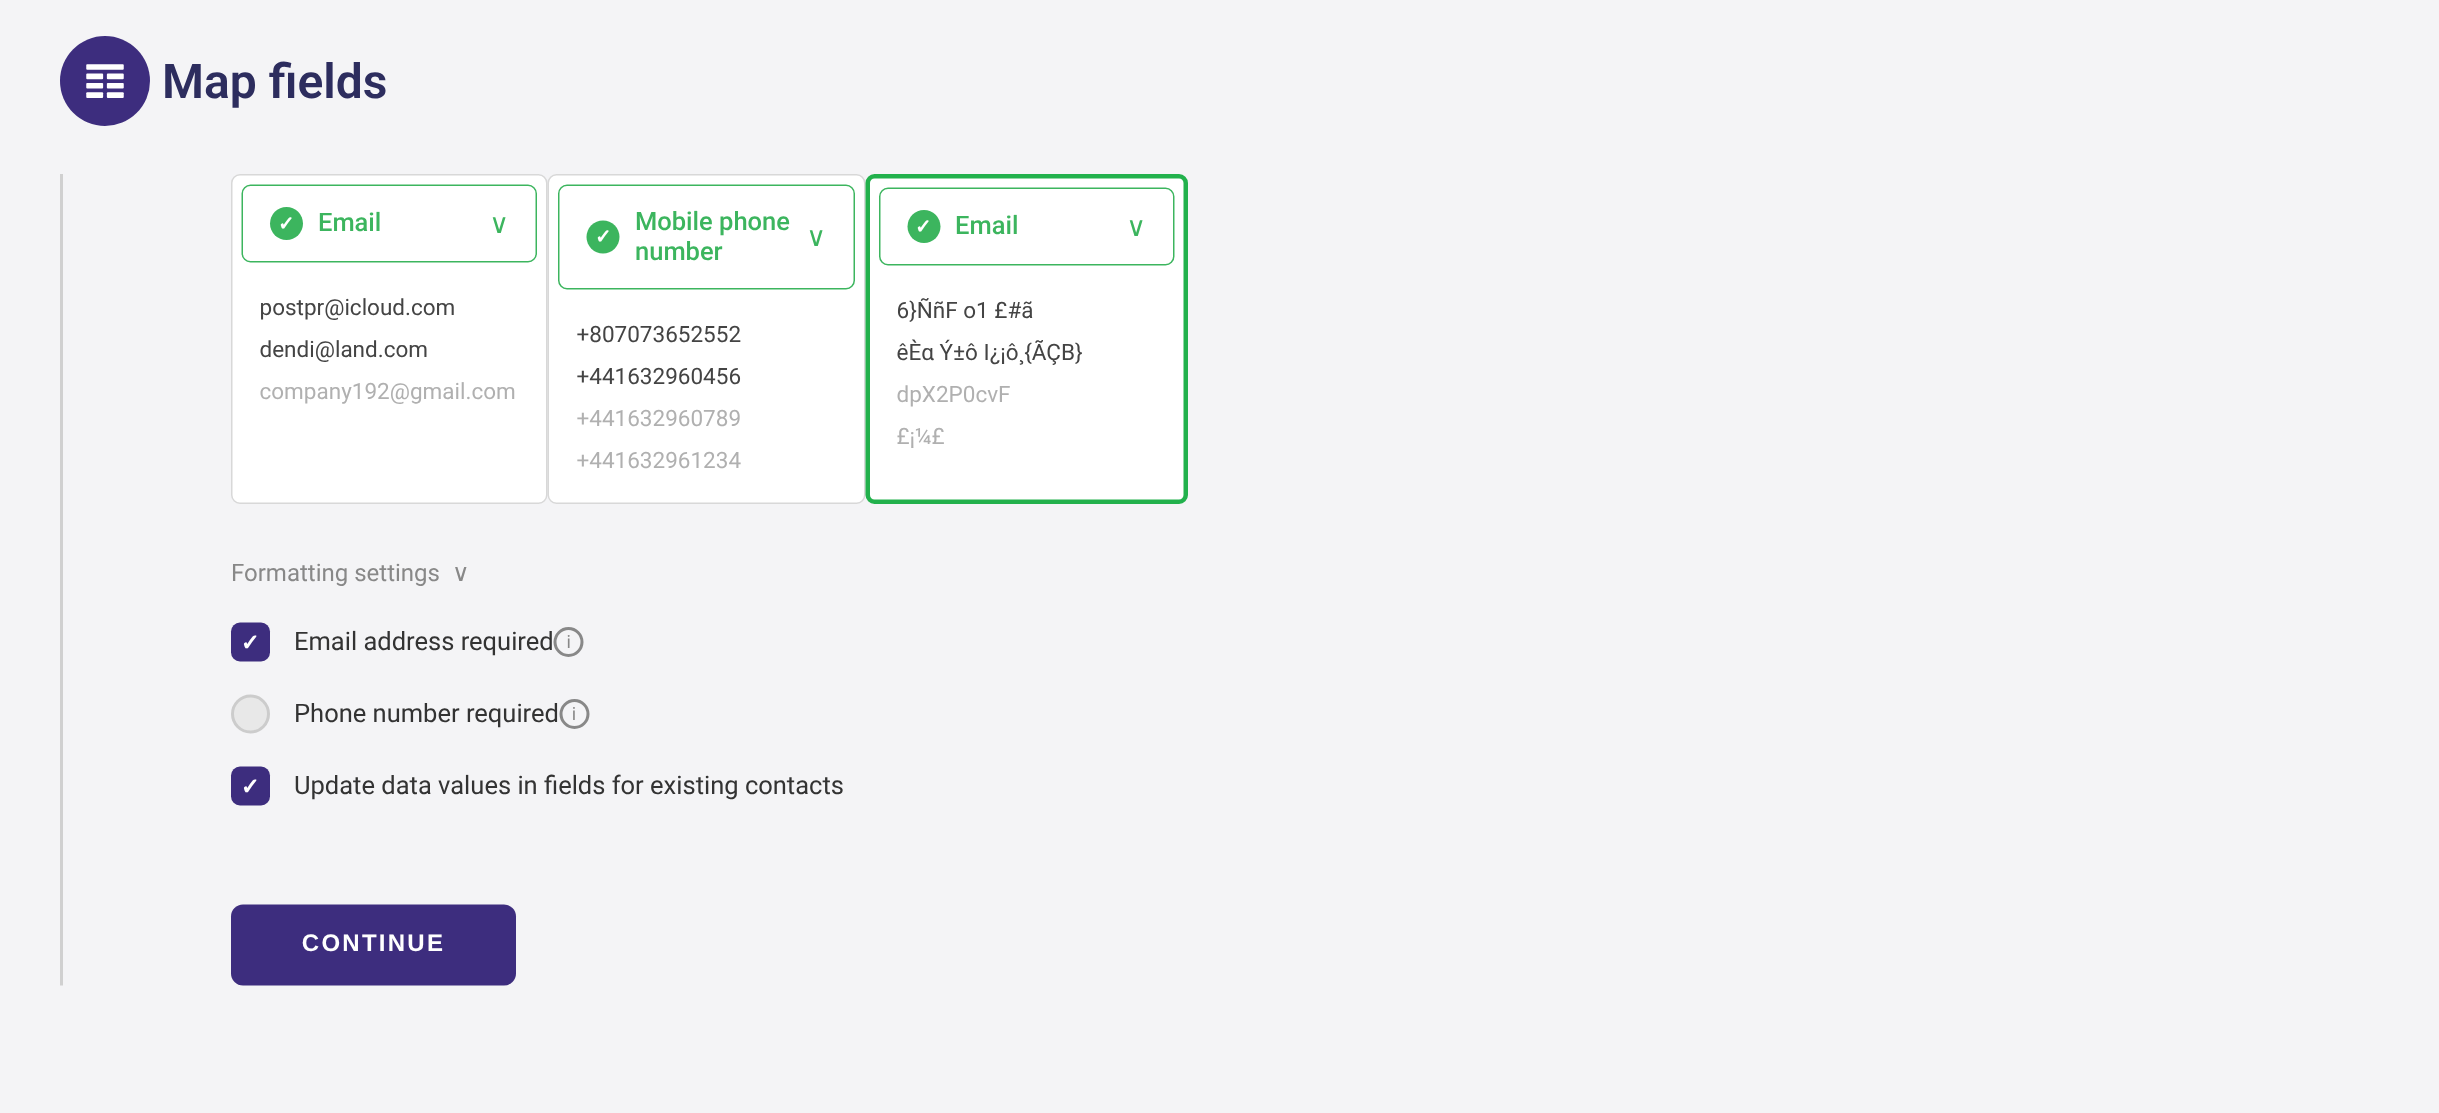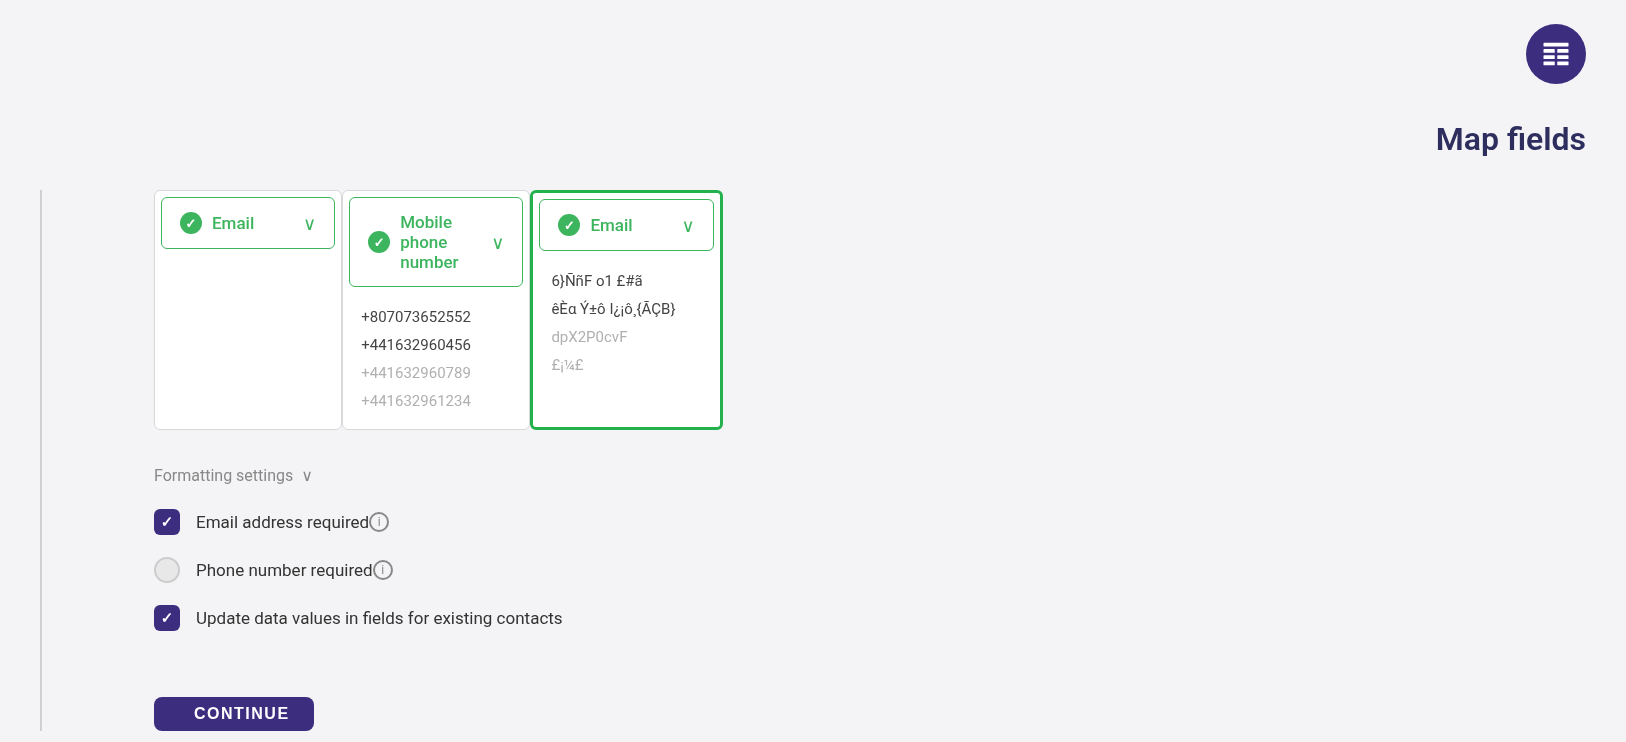--- a/index.html
+++ b/index.html
@@ -14,24 +14,23 @@
     .page-container {
       width: 1626px;
       min-height: 742px;
       background: #f4f4f6;
       display: flex;
       flex-direction: column;
       padding: 24px 40px 40px 40px;
     }
     .header {
       display: flex;
-      align-items: flex-end;
-      gap: 36px;
+      align-items: center;
+      gap: 8px;
       margin-bottom: 32px;
-      flex-direction: column;
     }
     .header-icon {
       width: 60px;
       height: 60px;
       background: #3d2d7e;
       border-radius: 50%;
       display: flex;
       align-items: center;
       justify-content: center;
       flex-shrink: 0;
@@ -187,27 +186,27 @@
       font-size: 12px;
       color: #888;
       cursor: pointer;
       flex-shrink: 0;
     }
     .continue-button {
       background: #3d2d7e;
       color: white;
       border: none;
       border-radius: 8px;
-      padding: 8px 40px;
+      padding: 18px 40px;
       font-size: 16px;
       font-weight: 700;
       letter-spacing: 1.5px;
       cursor: pointer;
       margin-top: 16px;
-      width: 160px;
+      width: 190px;
     }
     .main-layout {
       display: flex;
       flex-direction: row;
     }
     .left-divider {
       width: 2px;
       background: #d0d0d0;
       margin-right: 32px;
       min-height: 500px;
@@ -238,20 +237,25 @@
       <div class="columns-row">
 
         <div class="column-card">
           <div class="column-header">
             <div class="column-header-left">
               <div class="check-circle"></div>
               <span class="column-label">Email</span>
             </div>
             <span class="chevron-down">∨</span>
           </div>
+          <div class="column-data">
+            <span class="data-item">postpr@icloud.com</span>
+            <span class="data-item">dendi@land.com</span>
+            <span class="data-item faded">company192@gmail.com</span>
+          </div>
         </div>
 
         <div class="column-card">
           <div class="column-header">
             <div class="column-header-left">
               <div class="check-circle"></div>
               <span class="column-label">Mobile phone number</span>
             </div>
             <span class="chevron-down">∨</span>
           </div>

